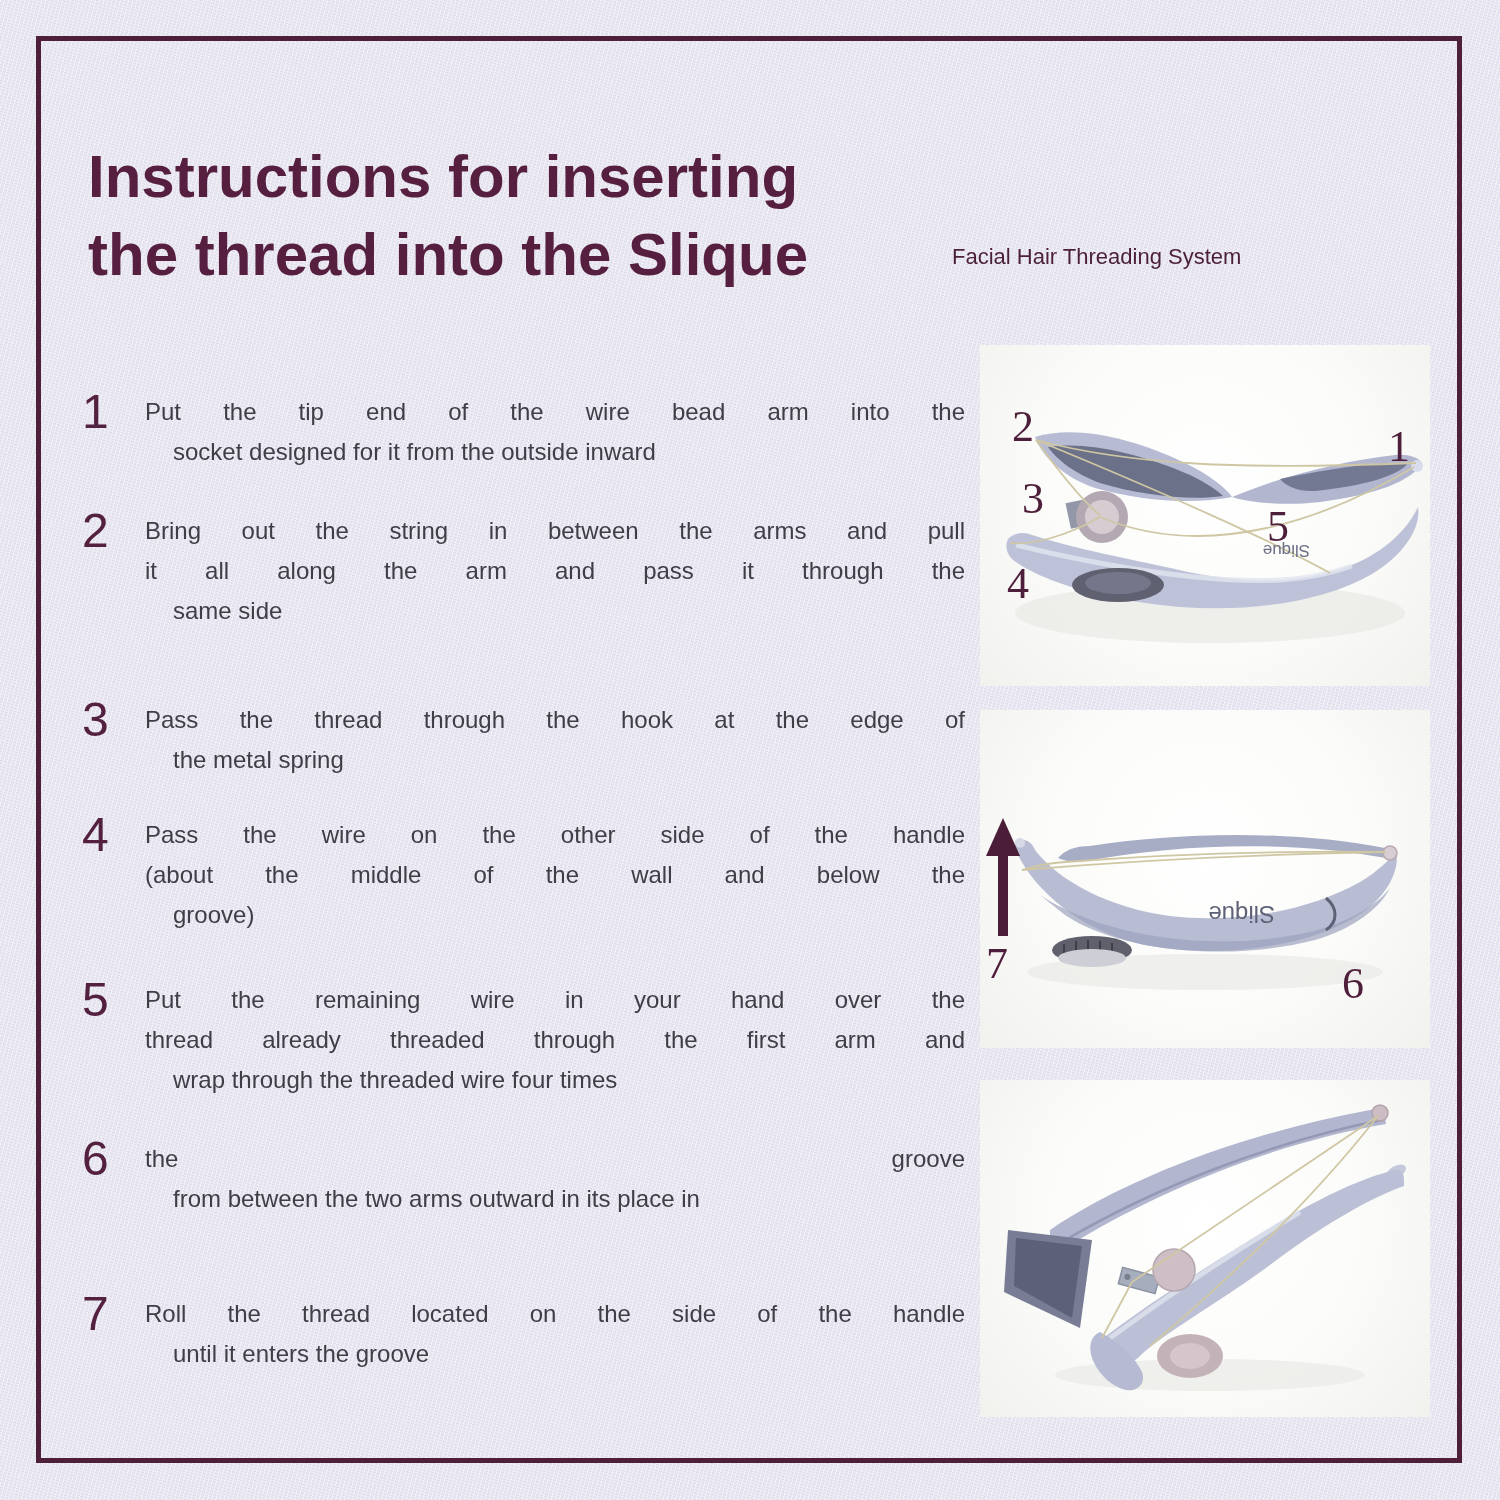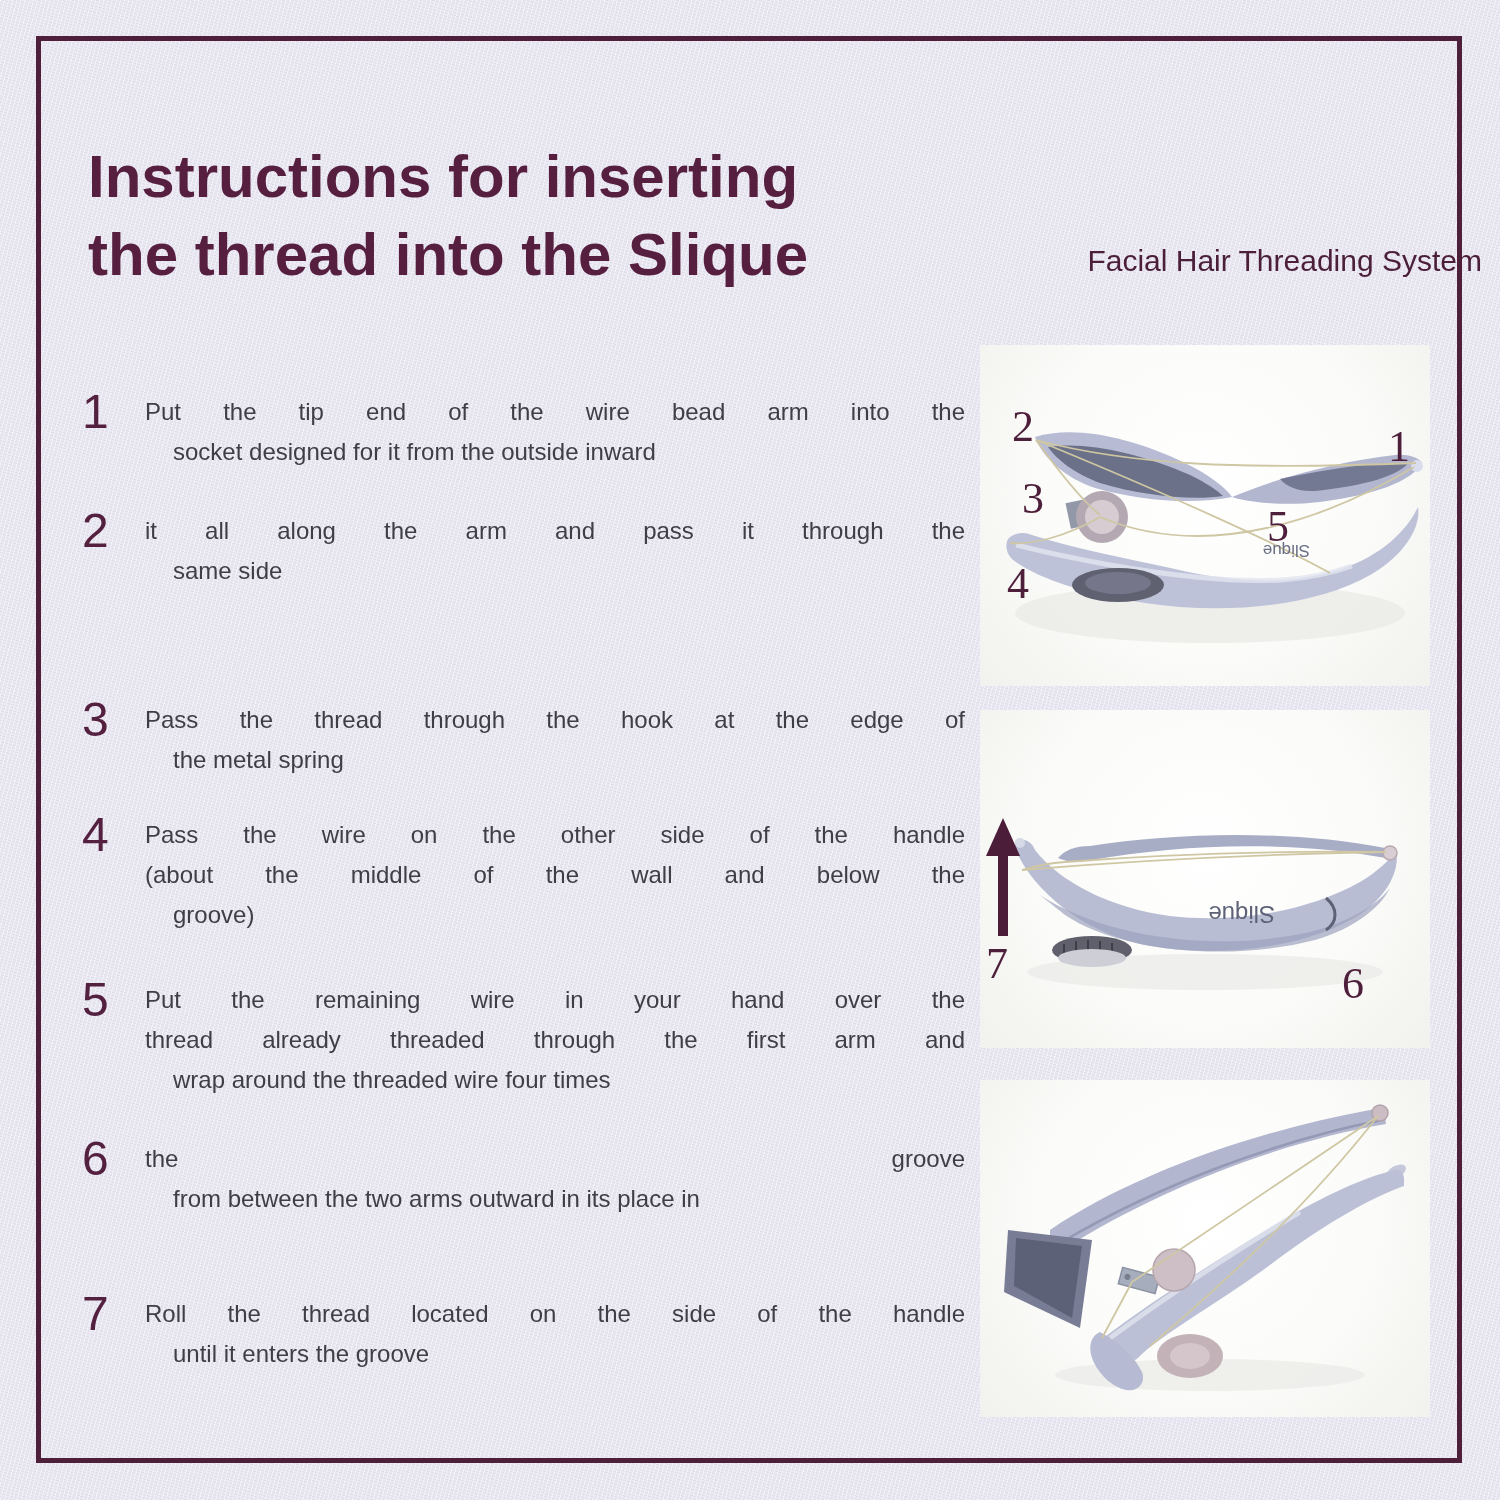--- a/index.html
+++ b/index.html
@@ -14,22 +14,22 @@
   .frame {
     position:absolute; left:36px; top:36px; width:1416px; height:1417px;
     border:5px solid #4e1f3a; pointer-events:none;
   }
   .title {
     position:absolute; left:88px; top:138px;
     font-size:60px; font-weight:bold; line-height:78px;
     color:#561f40; letter-spacing:0px;
   }
   .subtitle {
-    position:absolute; left:1032px; top:244px; width:450px;
-    text-align:right; font-size:30px; color:#4b1f3a;
+    position:absolute; left:952px; top:244px; width:450px;
+    text-align:left; font-size:22px; color:#4b1f3a;
   }
   .step { position:absolute; left:82px; display:flex; }
   .step .num {
     flex:0 0 63px; width:63px; font-size:48px; line-height:40px;
     color:#54203f; font-weight:400;
   }
   .step .txt { width:820px; font-size:24px; line-height:40px; color:#3e3e46; }
   .step .txt div { text-align:justify; text-align-last:justify; }
   .step .txt div:last-child { text-align-last:auto;margin-left:28px; }
   .s1 { top:392px; } .s2 { top:511px; } .s3 { top:700px; } .s4 { top:815px; }
@@ -70,20 +70,21 @@
   <div class="step s1">
     <div class="num">1</div>
     <div class="txt">
       <div>Put the tip end of the wire bead arm into the</div>
       <div>socket designed for it from the outside inward</div>
     </div>
   </div>
   <div class="step s2">
     <div class="num">2</div>
     <div class="txt">
+      <div>Bring out the string in between the arms and pull</div>
       <div>it all along the arm and pass it through the</div>
       <div>same side</div>
     </div>
   </div>
   <div class="step s3">
     <div class="num">3</div>
     <div class="txt">
       <div>Pass the thread through the hook at the edge of</div>
       <div>the metal spring</div>
     </div>
@@ -94,21 +95,21 @@
       <div>Pass the wire on the other side of the handle</div>
       <div>(about the middle of the wall and below the</div>
       <div>groove)</div>
     </div>
   </div>
   <div class="step s5">
     <div class="num">5</div>
     <div class="txt">
       <div>Put the remaining wire in your hand over the</div>
       <div>thread already threaded through the first arm and</div>
-      <div>wrap around the threaded wire four times</div>
+      <div>wrap through the threaded wire four times</div>
     </div>
   </div>
   <div class="step s6">
     <div class="num">6</div>
     <div class="txt">
       <div>the groove</div>
       <div>from between the two arms outward in its place in</div>
     </div>
   </div>
   <div class="step s7">

